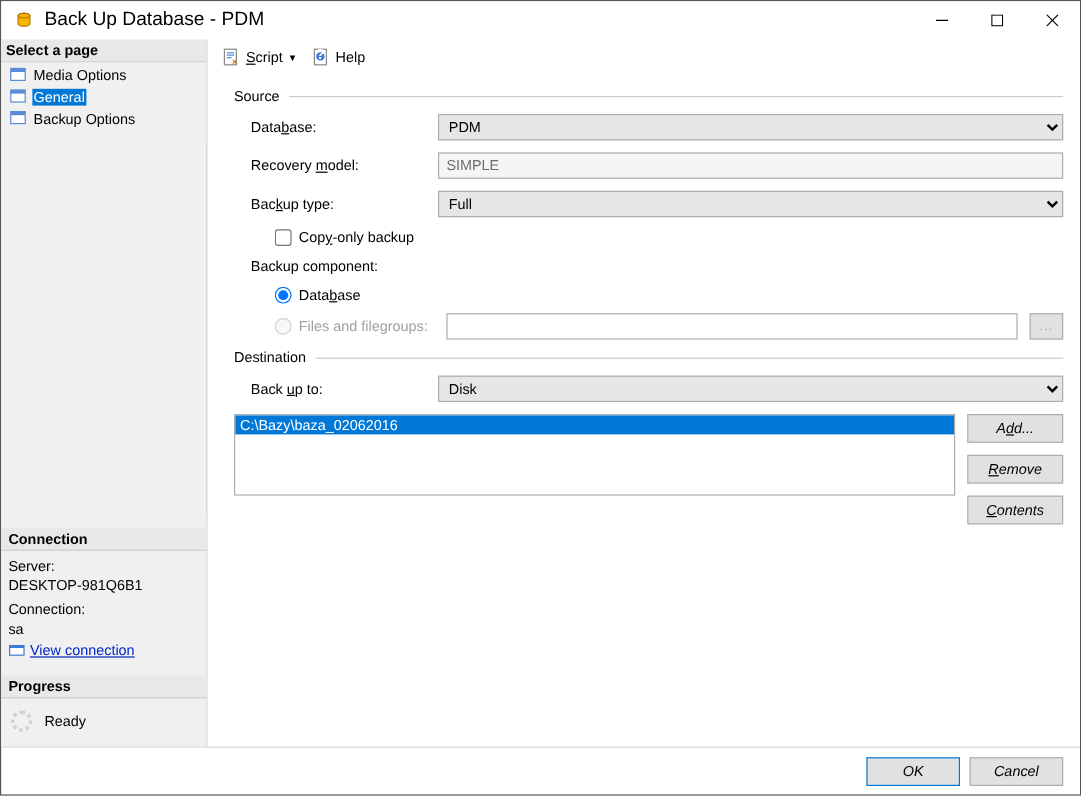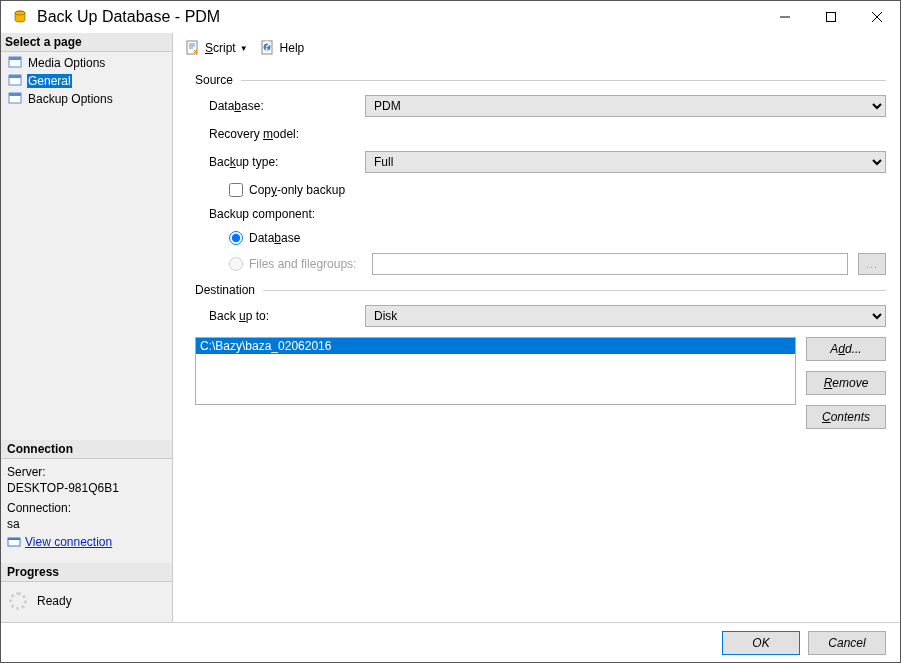--- a/index.html
+++ b/index.html
@@ -194,20 +194,21 @@
           <span class="gline"></span>
         </div>
         <div class="form-row">
           <span class="flabel">Data<span class="u">b</span>ase:</span>
           <select class="ctl">
             <option>PDM</option>
           </select>
         </div>
         <div class="form-row">
           <span class="flabel">Recovery <span class="u">m</span>odel:</span>
+          <input class="ctl-ro" readonly="" value="SIMPLE" style="">
         </div>
         <div class="form-row">
           <span class="flabel">Bac<span class="u">k</span>up type:</span>
           <select class="ctl">
             <option>Full</option>
           </select>
         </div>
         <div class="chk-row">
           <input type="checkbox" style="">
           <span>Cop<span class="u">y</span>-only backup</span>

